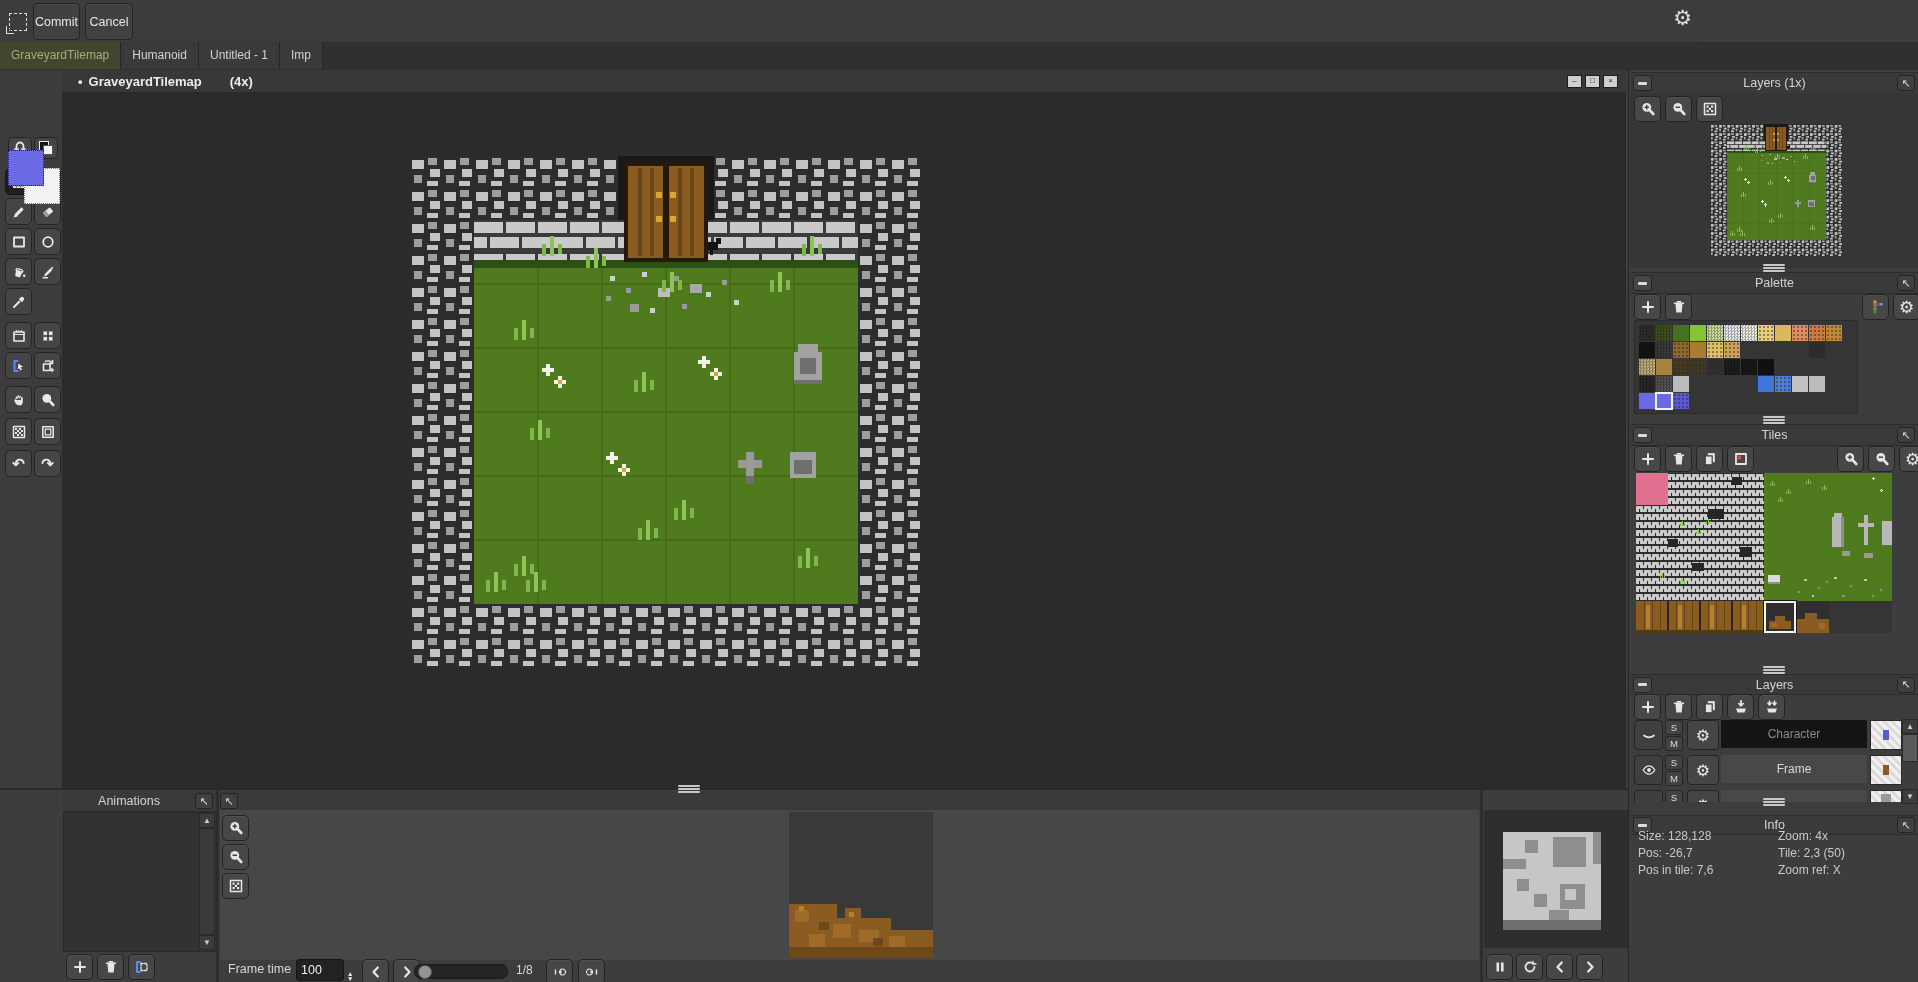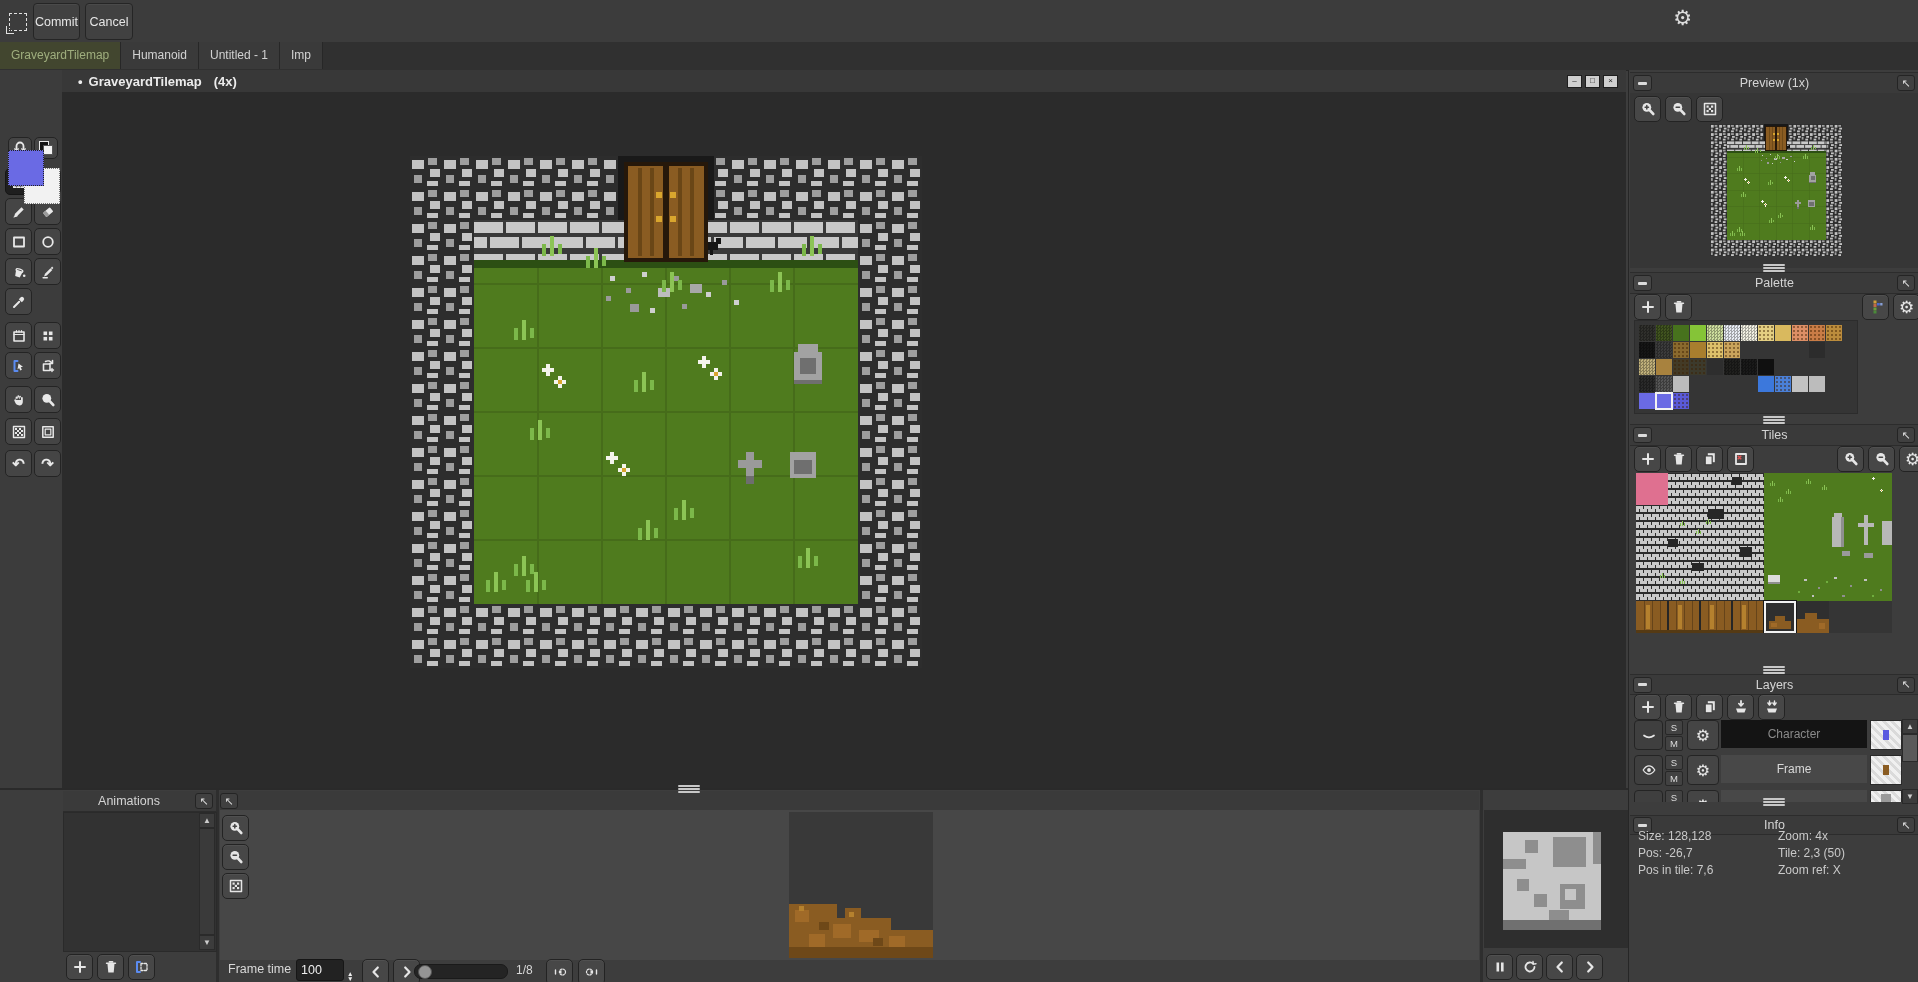--- a/index.html
+++ b/index.html
@@ -241,21 +241,21 @@
         <span style="font-size:15px;font-weight:bold;line-height:1">↶</span>
       </div>
       <div class="tbtn " style="left: 34px; top: 380px;">
         <span style="font-size:15px;font-weight:bold;line-height:1">↷</span>
       </div>
     </div>
 
   <div id="docbar" class="abs tex">
     <span style="margin-left:16px;">•</span>
     <span style="margin-left:6px;">GraveyardTilemap</span>
-    <span style="margin-left:12px;">(4x)</span>
+    <span style="margin-left:28px;">(4x)</span>
     <span style="flex:1"></span>
     <span id="winbtns" style="display:flex;margin-right:8px;">
         <div class="winbtn">–</div>
         <div class="winbtn">□</div>
         <div class="winbtn">×</div>
       </span>
   </div>
 
   <div id="canvas" class="abs">
 
@@ -380,21 +380,21 @@
         <use href="#flwy" x="52" y="77"></use>
     </svg>
   </div>
 
   <div id="sidebar" class="abs"></div>
 
   <div class="ptitle tex" style="top:72px;">
     <span class="dashbtn">
         <span style="width:9px;height:3px;background:currentColor;border-radius:1px;display:inline-block"></span>
       </span>
-    <span class="t">Preview (1x)</span>
+    <span class="t">Layers (1x)</span>
     <span class="arrbtn">
         <span style="font-size:11px;line-height:1">↖</span>
       </span>
   </div>
   <div class="abs" style="left:1630px;top:93px;width:288px;height:175px;background:#363636;">
     <div class="abs" style="left:4px;top:3px;display:flex;gap:4px;">
         <div class="pbtn" style="position: relative;">
           <svg viewBox="0 0 16 16" width="16" height="16" fill="none" stroke="currentColor" stroke-width="1.6" stroke-linecap="round" stroke-linejoin="round">
             <circle cx="6.8" cy="6.3" r="4.4" fill="currentColor" stroke="none"></circle>
             <path d="M6.8 4.6v3.4M5.1 6.3h3.4" stroke="#444" stroke-width="1.5"></path>

